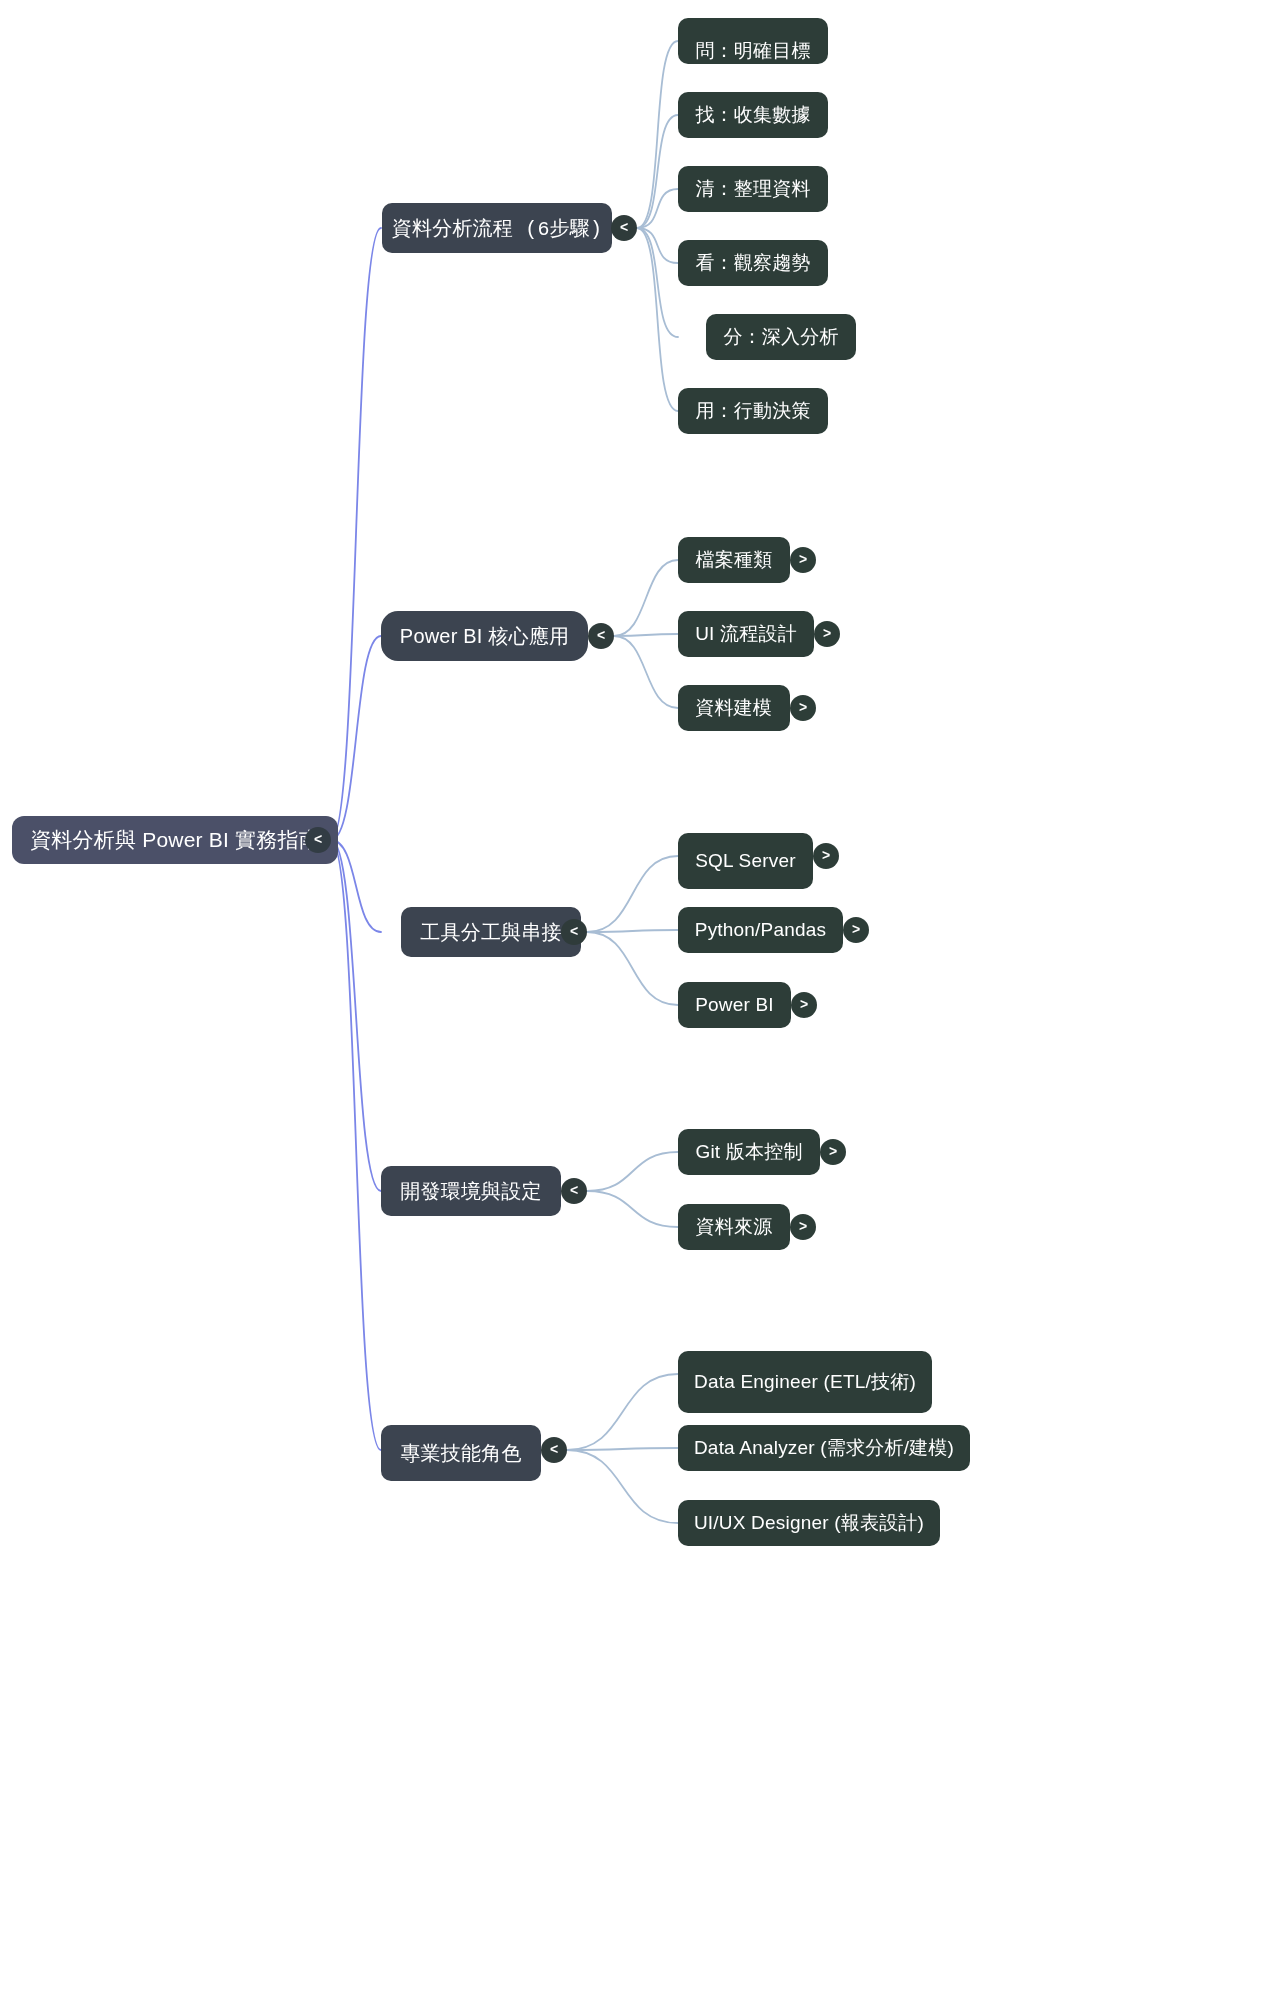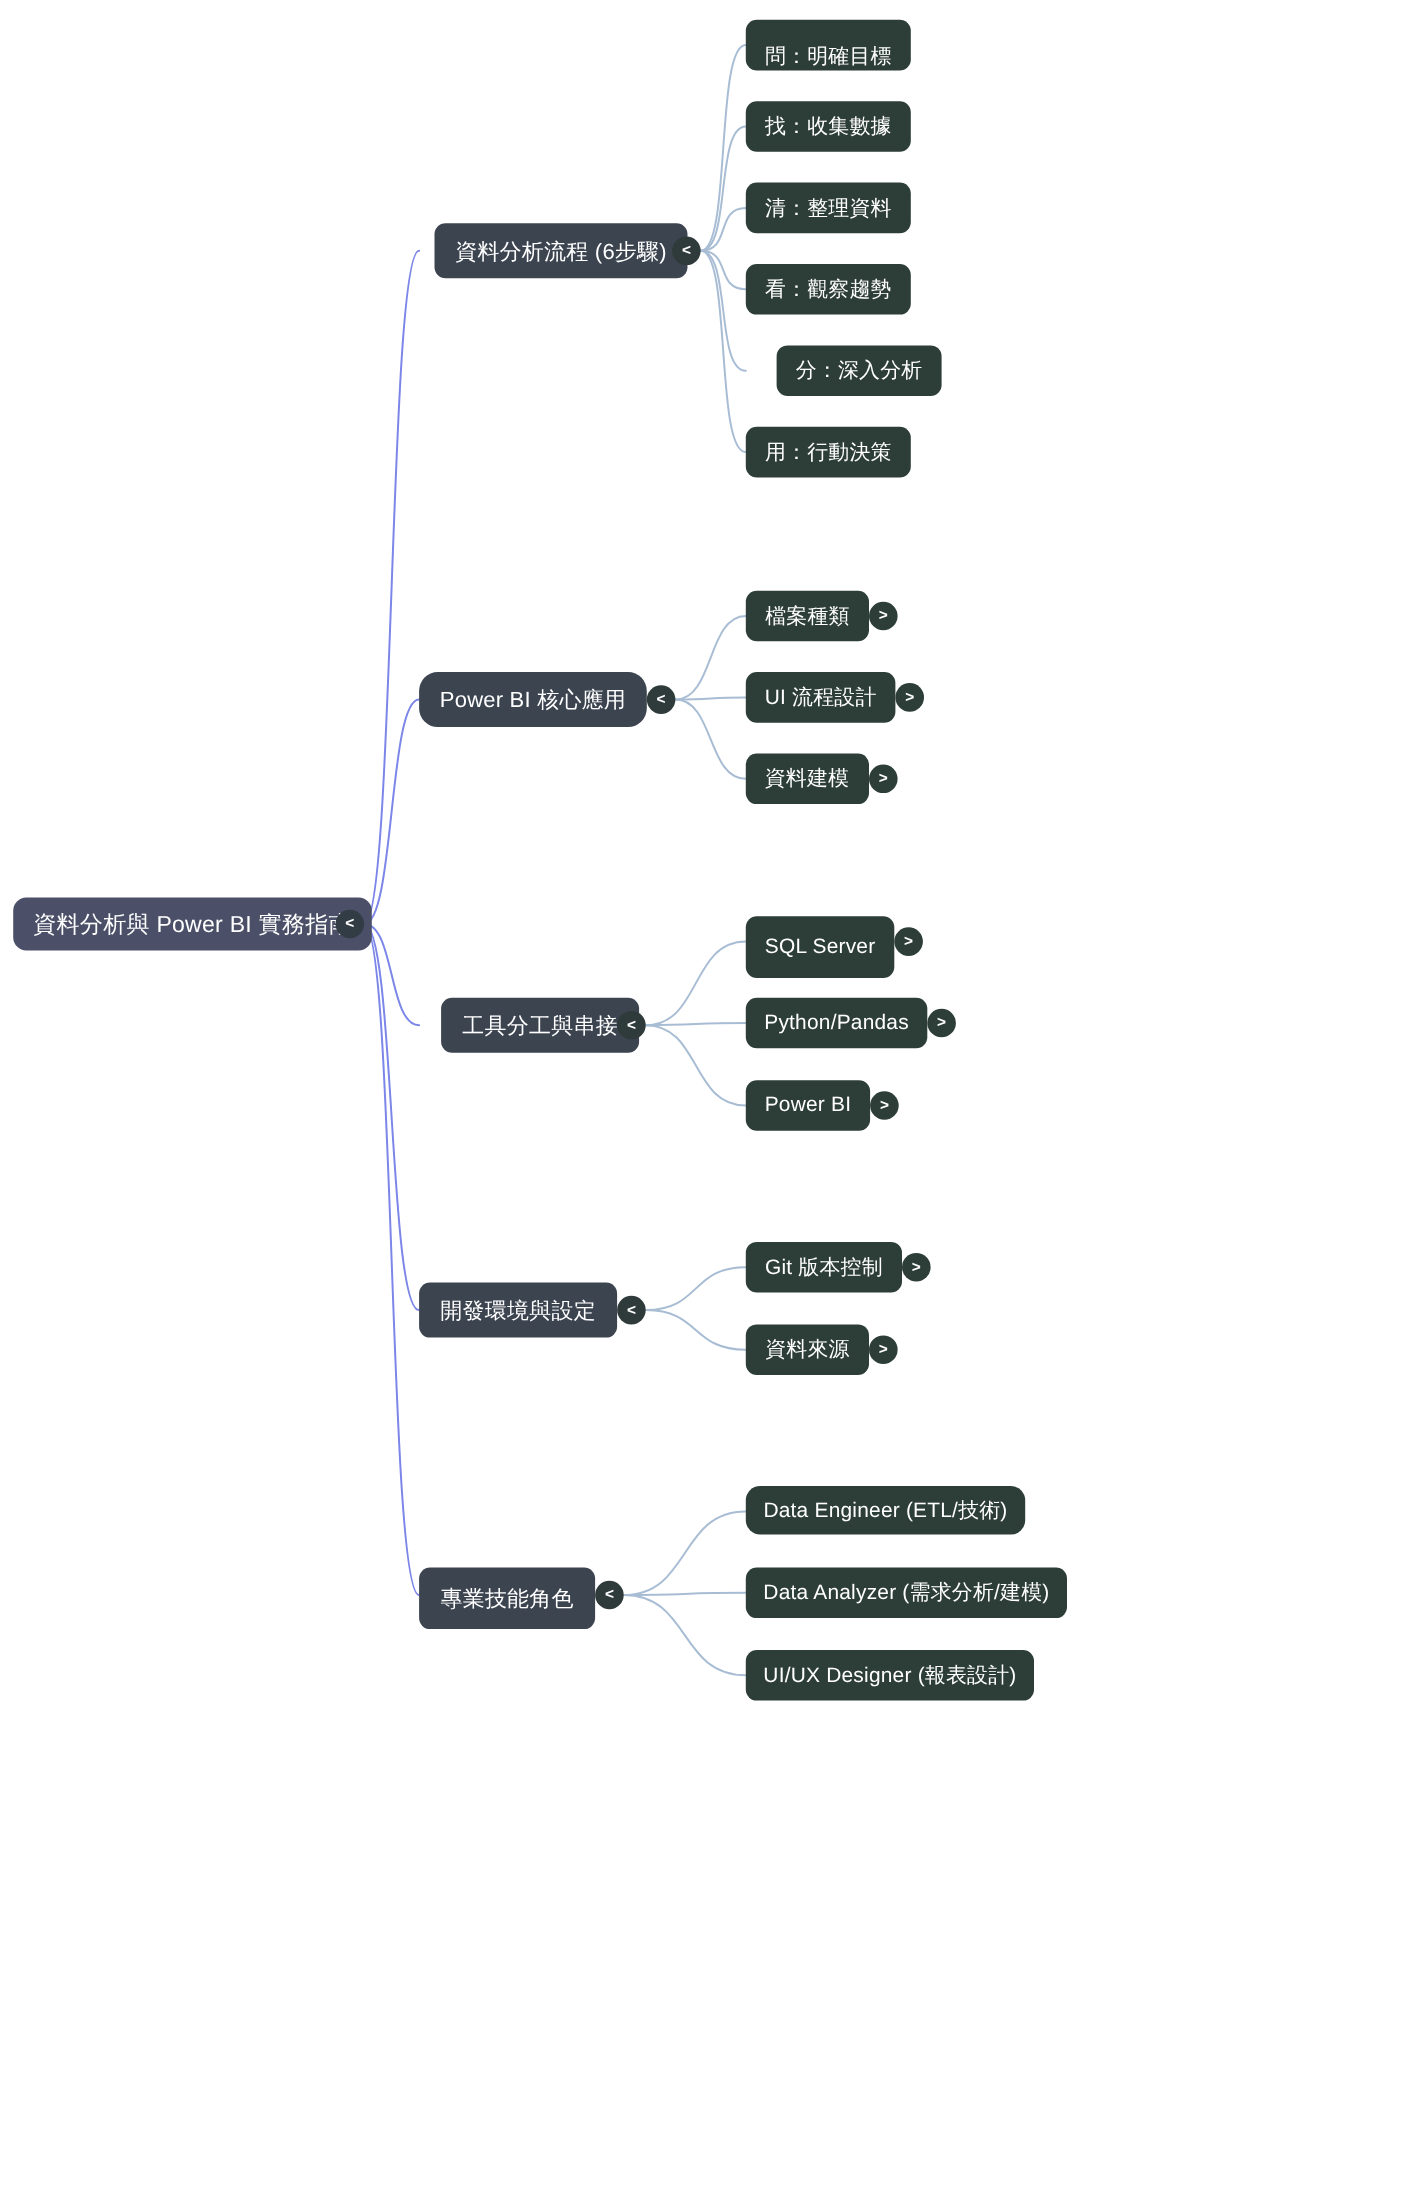--- a/index.html
+++ b/index.html
@@ -123,21 +123,21 @@
       <path d="M 567 1450 C 628.05 1450, 616.95 1374, 678 1374" fill="none" stroke="#a8bdd4" stroke-width="1.8" stroke-linecap="round"></path>
       <path d="M 567 1450 C 628.05 1450, 616.95 1448, 678 1448" fill="none" stroke="#a8bdd4" stroke-width="1.8" stroke-linecap="round"></path>
       <path d="M 567 1450 C 628.05 1450, 616.95 1523, 678 1523" fill="none" stroke="#a8bdd4" stroke-width="1.8" stroke-linecap="round"></path>
     </svg>
 <div class="node node-root" style="left: 12px; top: 816px; width: 326px; height: 48px;">
       <span>資料分析與 Power BI 實務指南</span>
     </div>
     <div class="toggle toggle-root" style="left: 305px; top: 827px;">
       <span>&lt;</span>
     </div>
-    <div class="node node-branch" style="left: 395px; top: 203px; width: 230px; height: 50px;">
+    <div class="node node-branch" style="left: 382px; top: 203px; width: 230px; height: 50px; font-family: Liberation Mono, monospace;">
       <span>資料分析流程 (6步驟)</span>
     </div>
     <div class="toggle toggle-branch" style="left: 611px; top: 215px;">
       <span>&lt;</span>
     </div>
     <div class="node node-leaf" style="left: 678px; top: 18px; width: 150px; height: 46px; align-items: flex-end;">
       <span>問：明確目標</span>
     </div>
     <div class="node node-leaf" style="left: 678px; top: 92px; width: 150px; height: 46px;">
       <span>找：收集數據</span>
@@ -219,21 +219,21 @@
     </div>
     <div class="toggle toggle-leaf" style="left: 790px; top: 1214px;">
       <span>&gt;</span>
     </div>
     <div class="node node-branch" style="left: 381px; top: 1425px; width: 160px; height: 56px; text-align: right;">
       <span>專業技能角色</span>
     </div>
     <div class="toggle toggle-branch" style="left: 541px; top: 1437px;">
       <span>&lt;</span>
     </div>
-    <div class="node node-leaf" style="left: 678px; top: 1351px; width: 254px; height: 44px; border-radius: 13px;">
+    <div class="node node-leaf" style="left: 678px; top: 1351px; width: 254px; height: 62px;">
       <span>Data Engineer (ETL/技術)</span>
     </div>
     <div class="node node-leaf" style="left: 678px; top: 1425px; width: 292px; height: 46px; text-align: right;">
       <span>Data Analyzer (需求分析/建模)</span>
     </div>
     <div class="node node-leaf" style="left: 678px; top: 1500px; width: 262px; height: 46px;">
       <span>UI/UX Designer (報表設計)</span>
     </div>
   </div>
 

